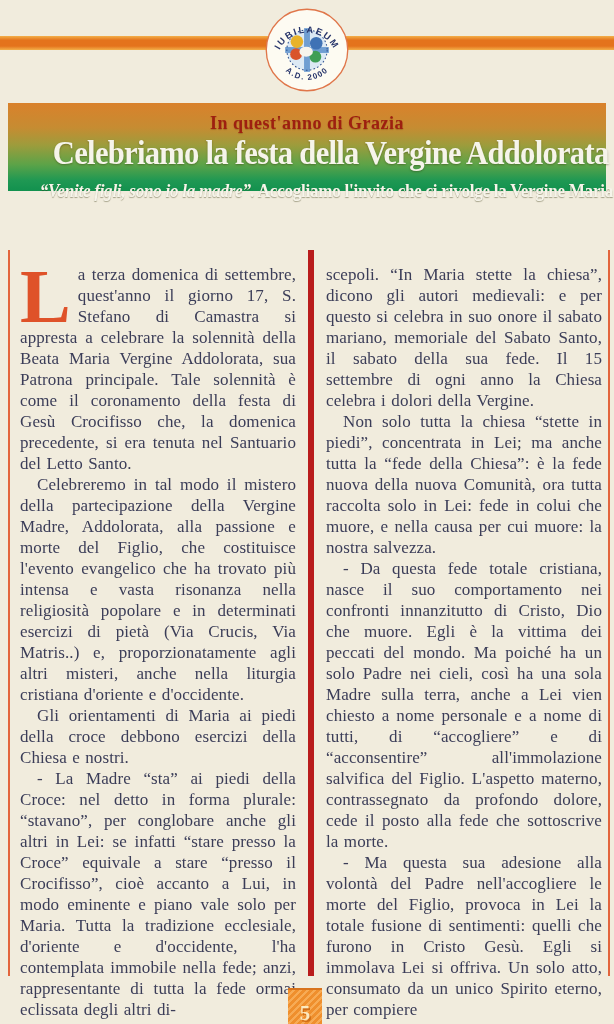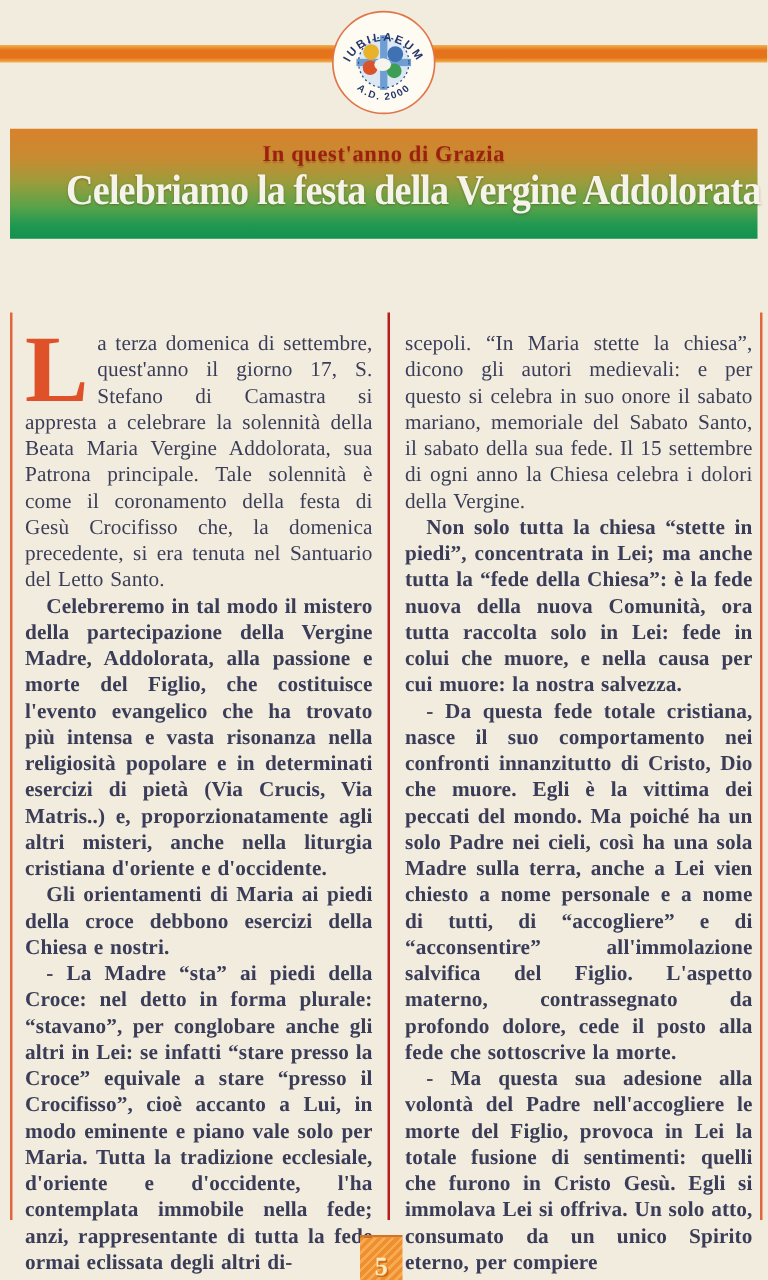--- a/index.html
+++ b/index.html
@@ -47,26 +47,26 @@
   .fit-sub em{font-style:italic;}
   .fit-sub b{font-weight:bold;}
   
   .columns{
     position:absolute;left:8px;top:250px;width:598px;height:726px;
     display:flex;
     border-left:2px solid #e3653c;border-right:2px solid #e3653c;
   }
   .col{flex:1 1 0;min-width:0;}
   .col-left{padding:14px 12px 0 10px;}
-  .col-right{padding:14px 6px 0 12px;border-left:2px solid #b91c1c;}
+  .col-right{padding:14px 6px 0 12px;border-left:6px solid #b91c1c;}
   .col p{
     margin:0;font-size:17px;line-height:21px;color:#3b3d58;
     text-align:justify;letter-spacing:.1px;word-spacing:1px;
   }
-  .col p.ind{text-indent:17px;font-weight:bold;}
+  .col p.ind{text-indent:17px;}
   .dropcap{
     float:left;
     font-size:76px;line-height:58px;font-weight:bold;
     color:#df5229;
     margin:3px 7px 0 0;
   }
   
   .pagenum-box{
     position:absolute;left:288px;top:988px;width:34px;height:36px;
     background:repeating-linear-gradient(135deg,#ef8f2d 0 3px,#f7ab55 3px 5px);
@@ -114,20 +114,25 @@
         <textPath href="#arcBot" startOffset="50%" text-anchor="middle">A.D. 2000</textPath>
       </text>
     </svg>
   </div>
 
   <div class="header-band">
     <div class="kicker">In quest'anno di Grazia</div>
     <div class="title">
       <span class="fit-title">Celebriamo la festa della Vergine Addolorata</span>
     </div>
+    <div class="subtitle">
+      <span class="fit-sub">
+        <em>“Venite figli, sono io la madre”.</em><b> Accogliamo l'invito che ci rivolge la Vergine Maria</b>
+      </span>
+    </div>
   </div>
 
   <div class="columns">
     <div class="col col-left">
       <p class="first"><span class="dropcap">L</span><span>a terza domenica di settembre, quest'anno il giorno 17, S. Stefano di Camastra si appresta a celebrare la solennità  della Beata Maria Vergine Addolorata, sua Patrona principale. Tale solennità è come il coronamento della festa di Gesù Crocifisso che, la domenica precedente, si era tenuta nel Santuario del Letto Santo.</span></p>
       <p class="ind">Celebreremo in tal modo il mistero della partecipazione della Vergine Madre, Addolorata, alla passione e morte del Figlio, che costituisce l'evento evangelico che ha trovato più intensa e vasta risonanza nella religiosità popolare e in determinati esercizi di pietà (Via Crucis, Via Matris..) e, proporzionatamente agli altri misteri, anche nella liturgia cristiana d'oriente e d'occidente.</p>
       <p class="ind">Gli orientamenti di Maria ai piedi della croce debbono esercizi della Chiesa e nostri.</p>
       <p class="ind">- La Madre “sta” ai piedi della Croce: nel detto in forma plurale: “stavano”, per conglobare anche gli altri in Lei: se infatti “stare presso la Croce” equivale a stare “presso il Crocifisso”, cioè accanto a Lui, in modo eminente e piano vale solo per Maria. Tutta la tradizione ecclesiale, d'oriente e d'occidente, l'ha contemplata immobile nella fede; anzi, rappresentante di tutta la fede ormai eclissata degli altri di-</p>
     </div>
     <div class="col col-right">

